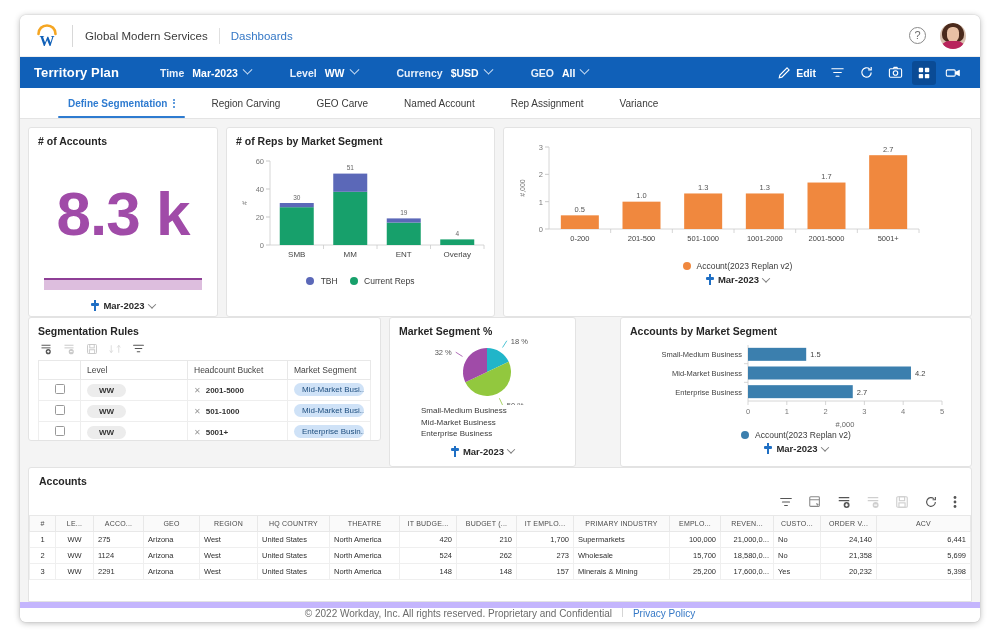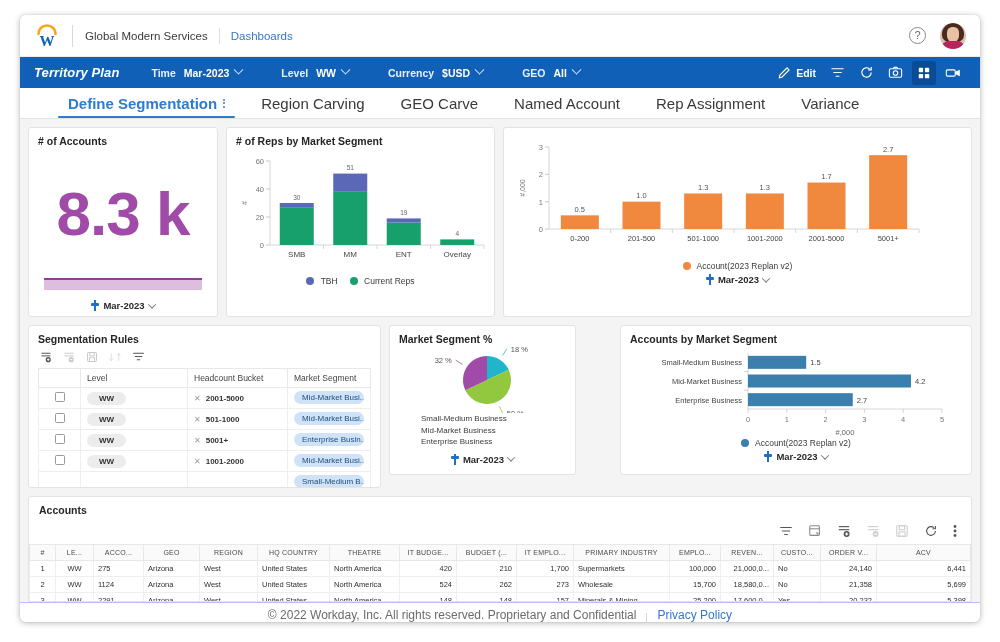--- a/index.html
+++ b/index.html
@@ -49,21 +49,21 @@
   .avatar .body { position: absolute; left: 1px; bottom: 0; width: 24px; height: 8px; background: #b8245c; border-radius: 9px 9px 0 0; }
 
   
   .bluebar {
     height: 31px; flex: 0 0 31px;
     background: #1060b8;
     display: flex; align-items: center;
     padding: 0 14px;
     color: #fff;
   }
-  .plan-title { font-size: 13px; font-weight: bold; letter-spacing: .1px; margin-right: 5px; font-style: italic; }
+  .plan-title { font-size: 13px; font-weight: bold; letter-spacing: .1px; margin-right: 14px; }
   .prompt { display: flex; align-items: center; margin-right: 12px; font-size: 10.5px; }
   .prompt .plabel { font-weight: bold; color: #e8f0fb; margin-right: 8px; margin-left: 27px; }
   .prompt .pvalue { font-weight: bold; color: #fff; cursor: pointer; }
   .caret { display: inline-block; width: 7px; height: 7px; border-right: 1.4px solid #cfe0f5; border-bottom: 1.4px solid #cfe0f5; transform: rotate(45deg) translate(-2px,-2px); margin-left: 6px; }
   .bluebar-right { margin-left: auto; display: flex; align-items: center; gap: 4px; }
   .tb-btn {
     height: 24px; min-width: 24px; padding: 0 5px;
     display: flex; align-items: center; justify-content: center; gap: 5px;
     border-radius: 3px; cursor: pointer; color: #fff; font-size: 10.5px; font-weight: bold;
   }
@@ -72,36 +72,36 @@
 
   
   .tabs {
     height: 31px; flex: 0 0 31px;
     display: flex; align-items: stretch;
     border-bottom: 1px solid #e4e4e4;
     padding-left: 30px; background: #fff;
   }
   .tab {
     display: flex; align-items: center; gap: 6px;
-    padding: 0 18px; font-size: 15px; color: #3a3a3a;
+    padding: 0 18px; font-size: 10px; color: #3a3a3a;
     cursor: pointer; position: relative;
   }
   .tab.active { color: #2e7bd0; font-weight: bold; }
   .tab.active::after {
     content: ""; position: absolute; left: 8px; right: 8px; bottom: 0;
     height: 2.5px; background: #2e7bd0; border-radius: 2px;
   }
   .kebab { display: flex; flex-direction: column; gap: 1.5px; }
   .kebab i { width: 2px; height: 2px; border-radius: 50%; background: #2e7bd0; display: block; }
 
   
   .canvas {
     flex: 1 1 auto; background: #f4f4f4;
     padding: 8px 8px 0 8px; overflow: hidden;
-    display: flex; flex-direction: column; gap: 8px;
+    display: flex; flex-direction: column; gap: 0;
   }
   .row { display: flex; gap: 8px; }
   .card {
     background: #fff; border: 1px solid #e3e3e3; border-radius: 3px;
     padding: 7px 9px 5px 9px; position: relative; overflow: hidden;
   }
   .card-title { font-size: 10.5px; font-weight: bold; color: #262626; margin-bottom: 2px; }
   .prompt-foot {
     display: flex; align-items: center; justify-content: center; gap: 4px;
     font-size: 9.5px; font-weight: bold; color: #2a2a2a;
@@ -116,21 +116,21 @@
   
   .kpi-card { width: 190px; height: 190px; display: flex; flex-direction: column; }
   .kpi-value { flex: 1; display: flex; align-items: center; justify-content: center;
     font-size: 62px; font-weight: bold; color: #a04ba8; letter-spacing: -1px; }
   .kpi-bar-wrap { padding: 0 6px 10px 6px; }
   .kpi-bar { height: 12px; background: #ddbede; border-top: 2.5px solid #8e3f96; }
 
   
   .reps-card { width: 269px; height: 190px; }
   .buckets-card { flex: 1; height: 190px; }
-  .rules-card { width: 353px; height: 163px; padding-bottom: 16px; }
+  .rules-card { width: 353px; height: 124px; padding-bottom: 16px; }
   .pie-card { width: 187px; height: 150px; }
   .hbar-card { flex: 1; height: 150px; margin-left: 36px; }
 
   svg.chart { display: block; }
   .legend { display: flex; align-items: center; justify-content: center; gap: 12px; font-size: 8.5px; color: #3a3a3a; }
   .legend .dot { width: 8px; height: 8px; border-radius: 50%; display: inline-block; margin-right: 4px; vertical-align: -1px; }
 
   
   .rules-tools { display: flex; align-items: center; gap: 11px; padding: 3px 0 5px 2px; }
   .rules-tools svg { display: block; cursor: pointer; }
@@ -158,22 +158,22 @@
   }
   table.accounts td {
     padding: 3px 4px; border: 1px solid #efefef; color: #2f2f2f; white-space: nowrap; overflow: hidden;
   }
   td.num { text-align: right; }
   td.ctr { text-align: center; }
 
   
   .footer {
     height: 20px; flex: 0 0 20px; background: #fff;
-    display: flex; align-items: flex-end; justify-content: center; gap: 10px;
-    font-size: 12px; color: #6b6b6b; border-top: 1px solid #c4b5fd;
+    display: flex; align-items: flex-start; justify-content: center; gap: 10px;
+    font-size: 10px; color: #6b6b6b; border-top: 6px solid #c4b5fd;
   }
   .footer a { color: #3578c6; text-decoration: none; cursor: pointer; }
   .fsep { width: 1px; height: 9px; background: #d5d5d5; }
 </style>
 </head>
 <body>
 
 <div id="app">
 
   <div class="topbar">

